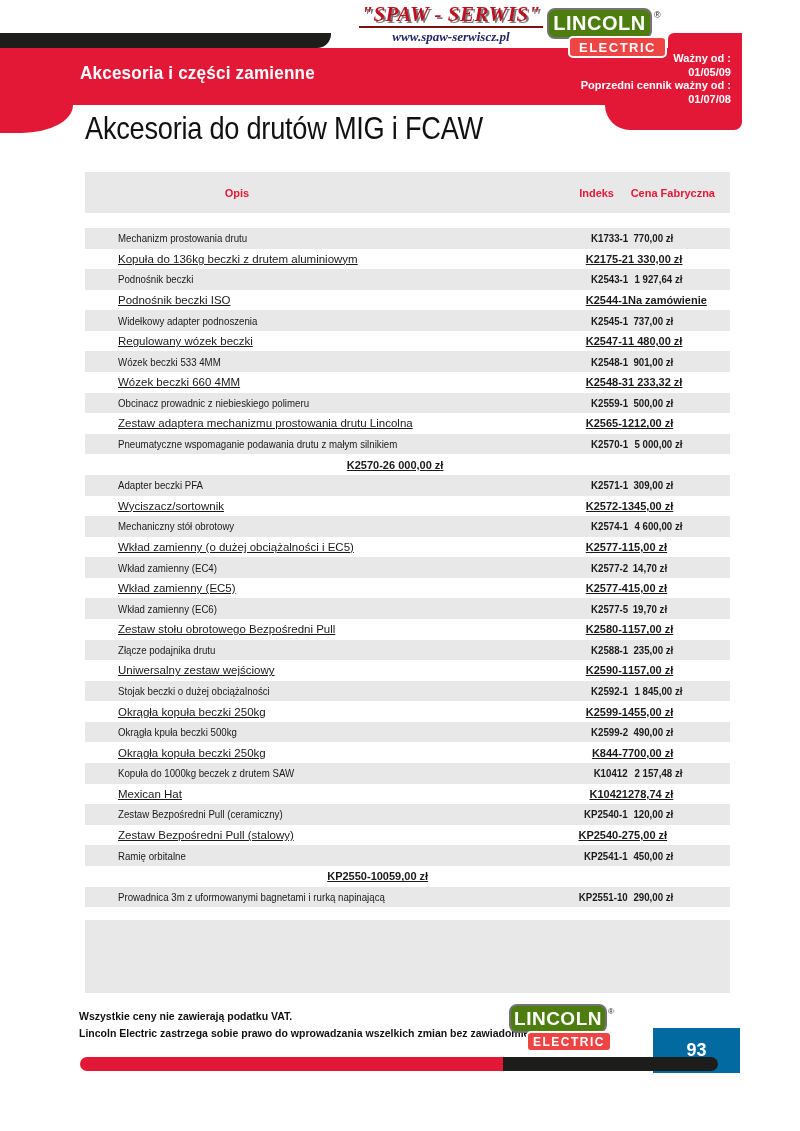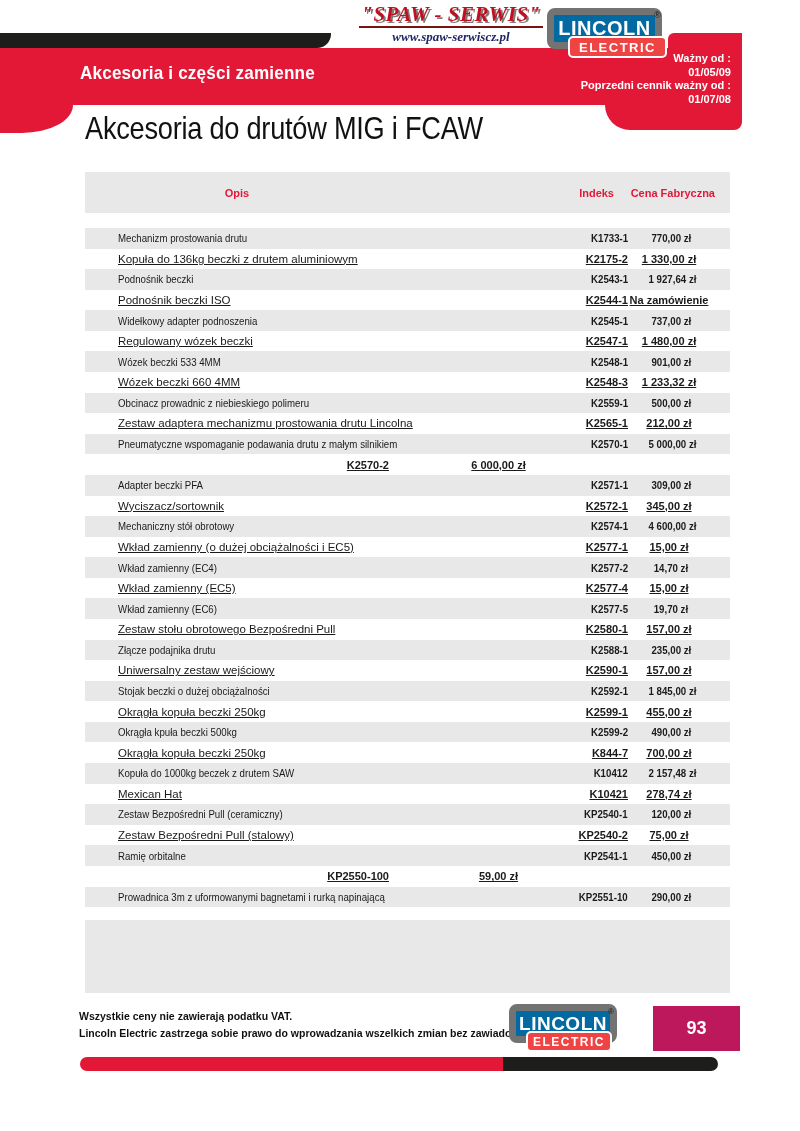--- a/index.html
+++ b/index.html
@@ -24,21 +24,21 @@
     text-align:right;line-height:13.5px;white-space:nowrap;}
   
   .spaw{position:absolute;left:353px;top:3px;width:196px;text-align:center;}
   .spaw-main{font-family:"Liberation Serif",serif;font-style:italic;font-weight:bold;font-size:21px;
     color:#c01020;letter-spacing:.5px;white-space:nowrap;
     text-shadow:2px 2px 0 rgba(80,80,80,.75);
     border-bottom:2px solid #7a1212;display:inline-block;padding:0 2px 1px 2px;line-height:22px;}
   .spaw-url{font-family:"Liberation Serif",serif;font-style:italic;font-weight:bold;font-size:13px;
     color:#1f2668;margin-top:1px;white-space:nowrap;}
   
-  .ln-black{position:absolute;background:#0369a1;border:7px solid #737373;border-radius:8px;
+  .ln-black{position:absolute;background:#4d7c0f;border:2px solid #737373;border-radius:8px;
     color:#fff;font-weight:800;display:flex;align-items:center;justify-content:center;
     letter-spacing:.5px;z-index:5;}
   .ln-red{position:absolute;background:#ef4444;border:2px solid #fff;border-radius:5px;
     color:#fff;font-weight:800;display:flex;align-items:center;justify-content:center;
     letter-spacing:1.5px;z-index:6;}
   .ln-reg{position:absolute;font-size:9px;color:#1d1d1b;z-index:7;}
   #ln-top-black{left:547px;top:8px;width:101px;height:27px;font-size:20px;}
   #ln-top-red{left:568px;top:36px;width:95px;height:18px;font-size:13px;}
   #ln-top-reg{left:654px;top:10px;}
   #ln-bot-black{left:509px;top:1004px;width:94px;height:25px;font-size:19px;}
@@ -52,30 +52,30 @@
     display:grid;grid-template-columns:304px 239px 102px;align-items:center;
     color:#e31837;font-size:11px;font-weight:bold;}
   .thead .c0{text-align:center;}
   .thead .c1{text-align:right;padding-right:14px;}
   .thead .c2{text-align:right;padding-right:15px;}
   #rows{position:absolute;left:85px;top:228px;width:645px;}
   .row{display:grid;grid-template-columns:304px 239px 102px;height:20.59px;align-items:center;text-decoration:underline;}
   .row.gray{background:#e8e8e8;}
   .row .c0{padding-left:33px;font-size:11.5px;white-space:nowrap;overflow:visible;}
   .row .c1{text-align:right;font-size:11px;font-weight:bold;white-space:nowrap;}
-  .row .c2{text-align:center;padding-right:20px;font-size:11px;font-weight:bold;white-space:nowrap;}
+  .row .c2{text-align:left;padding-right:20px;font-size:11px;font-weight:bold;white-space:nowrap;}
   .row.gray .c0{font-size:11px;}
   .cd{display:inline-block;transform:scaleX(0.88);}
   .cd-l{transform-origin:0 50%;}
   .cd-r{transform-origin:100% 50%;}
   .tfoot-block{position:absolute;left:85px;top:920px;width:645px;height:73px;background:#e8e8e8;}
   
   .notes{position:absolute;left:79px;top:1008px;font-size:10.5px;font-weight:bold;
     color:#111;line-height:16.5px;white-space:nowrap;}
-  .page-box{position:absolute;left:653px;top:1006px;width:87px;height:45px;background:#be185d;
+  .page-box{position:absolute;left:653px;top:1028px;width:87px;height:45px;background:#0369a1;
     display:flex;align-items:center;justify-content:center;color:#fff;font-size:18px;font-weight:bold;}
   .stripe-red{position:absolute;left:80px;top:1057px;width:423px;height:14px;background:#e31837;border-radius:7px 0 0 7px;}
   .stripe-black{position:absolute;left:503px;top:1057px;width:215px;height:14px;background:#1d1d1b;border-radius:0 7px 7px 0;}
 </style>
 </head>
 <body>
 
 <div id="page">
 
   <div class="black-bar"></div>

